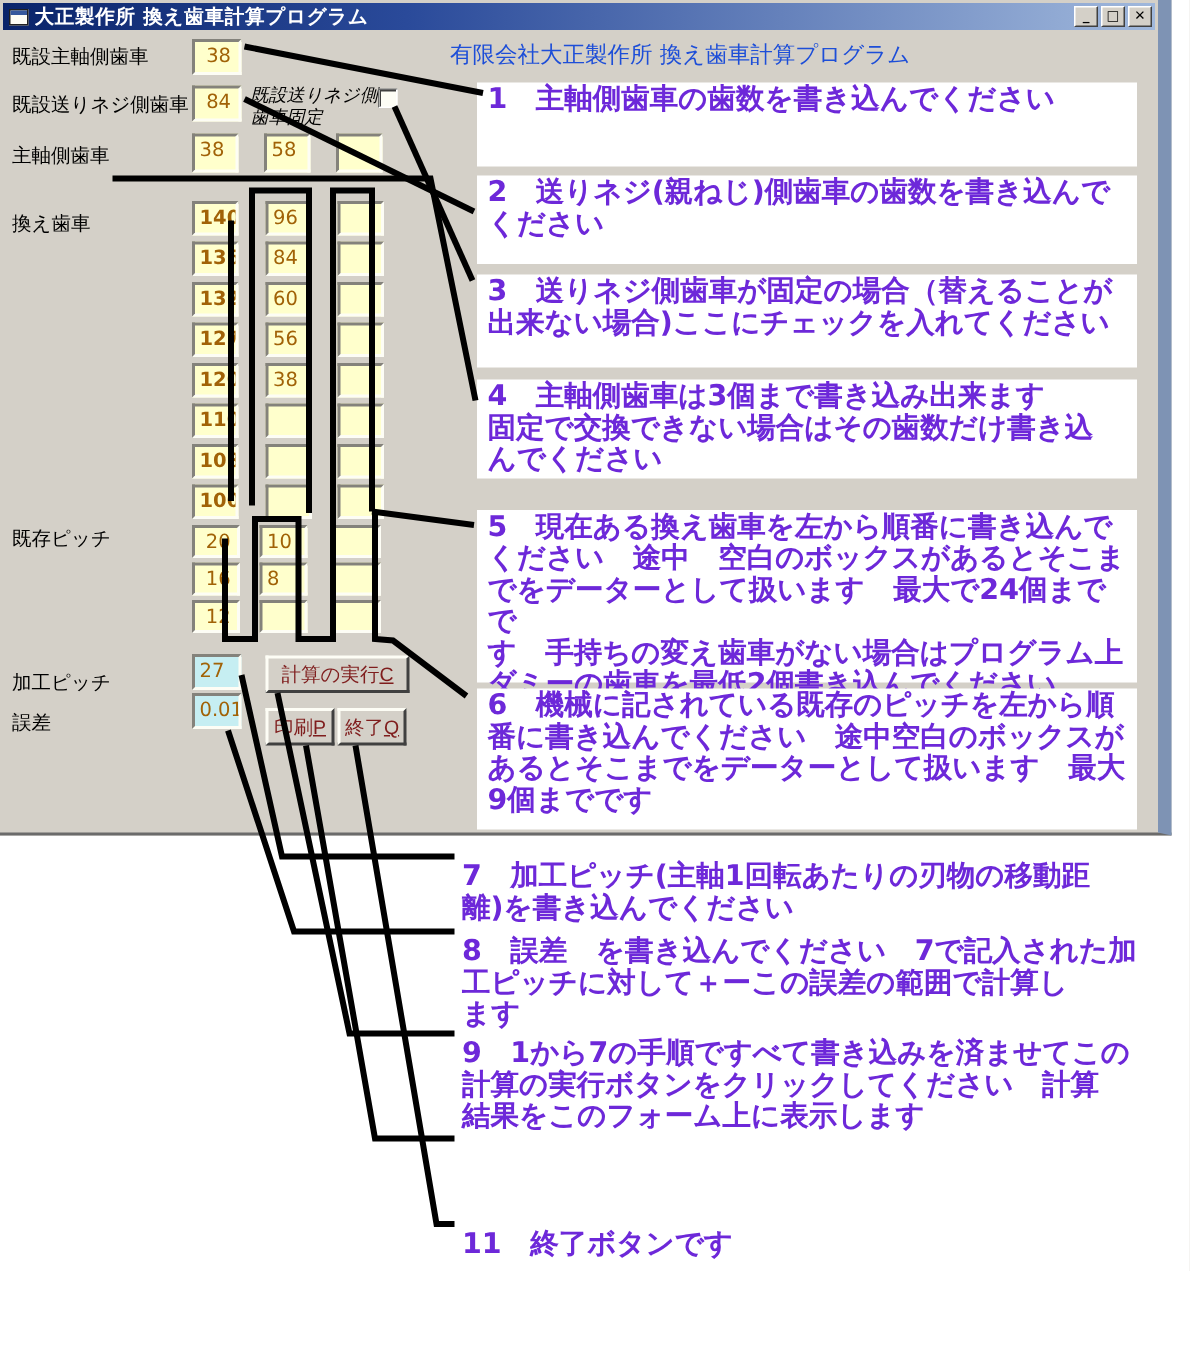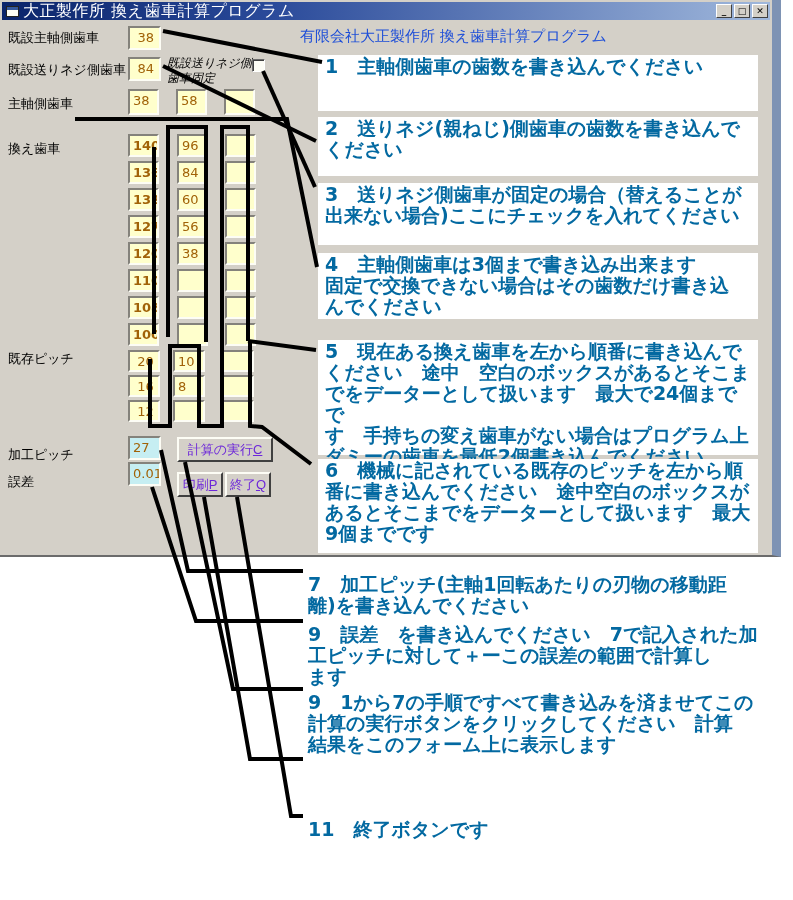--- a/index.html
+++ b/index.html
@@ -8,21 +8,21 @@
 
   .window { position:absolute; left:0; top:0; width:781px; height:557px;
             background:#d4d0c8; border-right:9px solid #7e93b4; border-bottom:2px solid #6b6b6b; }
 
   .titlebar { position:absolute; left:2px; top:2px; width:768px; height:18px;
               background:linear-gradient(to right,#0a246a,#2a4a9a 35%,#a0b8dc);
               display:flex; align-items:center; padding:0 2px; }
   .app-icon { width:13px; height:11px; background:#fdfdf5; border:1px solid #222;
               position:relative; margin:0 4px 0 2px; flex:0 0 auto; }
   .app-icon::before { content:""; position:absolute; left:0; top:0; right:0; height:3px; background:#35589c; }
-  .titlebar .title { color:#ffffff; font-size:16px; font-weight:normal; letter-spacing:.5px;
+  .titlebar .title { color:#ffffff; font-size:13px; font-weight:bold; letter-spacing:.5px;
                      flex:1; white-space:nowrap; overflow:hidden; }
   .winbtns { display:flex; gap:2px; }
   .winbtn { width:16px; height:14px; background:#d4d0c8;
             border-top:1px solid #fff; border-left:1px solid #fff;
             border-right:1px solid #404040; border-bottom:1px solid #404040;
             font-size:9px; font-weight:bold; color:#000;
             display:flex; align-items:center; justify-content:center; line-height:1; }
 
   .flabel { position:absolute; font-size:13px; color:#000; white-space:nowrap; }
   .cblabel { position:absolute; left:167px; top:56px; font-size:12px; line-height:15px; white-space:pre-line;font-style:italic; }
@@ -40,30 +40,30 @@
   .gearcol { position:absolute; width:31px; }
   .gearcol .cell { width:31px; height:23px; margin-bottom:4px; }
   .pitchcol { position:absolute; width:32px; }
   .pitchcol .cell { width:32px; height:22px; margin-bottom:3px; }
 
   .checkbox { position:absolute; left:252px; top:59px; width:13px; height:13px; background:#fdfdf5;
               border-top:1px solid #6b6b6b; border-left:1px solid #6b6b6b;
               border-bottom:1px solid #fff; border-right:1px solid #fff;
               box-shadow:inset 1px 1px 0 #404040; }
 
-  .btn { position:absolute; background:#d4d0c8; color:#6d28d9; font-size:13px;
+  .btn { position:absolute; background:#d4d0c8; color:#7f1d1d; font-size:13px;
          border-top:2px solid #fdfdf5; border-left:2px solid #fdfdf5;
          border-right:2px solid #404040; border-bottom:2px solid #404040;
          display:flex; align-items:center; justify-content:center; white-space:nowrap; }
   .btn .u { text-decoration:underline; }
 
   .form-header { position:absolute; left:300px; top:27px; font-size:15px; color:#1d4ed8; white-space:nowrap; }
 
   .iblock { position:absolute; left:318px; width:440px; background:#ffffff; }
-  .itext  { font-size:19px; font-weight:bold; color:#0369a1; line-height:21px;
+  .itext  { font-size:19px; font-weight:bold; color:#6d28d9; line-height:21px;
             white-space:pre-line; padding:1px 2px 0 7px; letter-spacing:0; }
   .bblock { position:absolute; left:300px; width:488px; }
   .bblock .itext { padding-left:8px;margin-top:12px; }
 
   svg.overlay { position:absolute; left:0; top:0; pointer-events:none; }
   svg.overlay polyline { fill:none; stroke:#000; stroke-width:4; }
 </style>
 </head>
 <body>
 
@@ -197,21 +197,21 @@
 9個までです</div>
       </div>
 
   </div>
 
   <div class="bblock" style="top:561px;">
       <div class="itext">7　加工ピッチ(主軸1回転あたりの刃物の移動距
 離)を書き込んでください</div>
     </div>
   <div class="bblock" style="top:611px;">
-      <div class="itext">9　誤差　を書き込んでください　7で記入された加
+      <div class="itext">8　誤差　を書き込んでください　7で記入された加
 工ピッチに対して＋ーこの誤差の範囲で計算し
 ます</div>
     </div>
   <div class="bblock" style="top:679px;">
       <div class="itext">9　1から7の手順ですべて書き込みを済ませてこの
 計算の実行ボタンをクリックしてください　計算
 結果をこのフォーム上に表示します</div>
     </div>
   <div class="bblock" style="top:806px;">
       <div class="itext">11　終了ボタンです</div>

